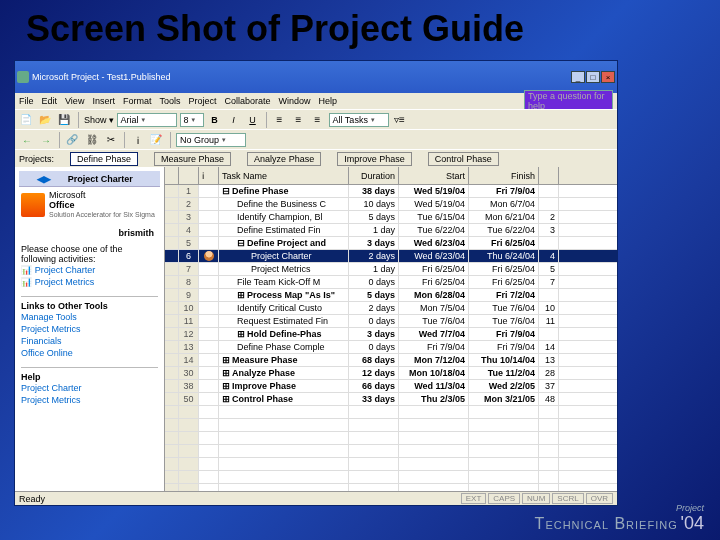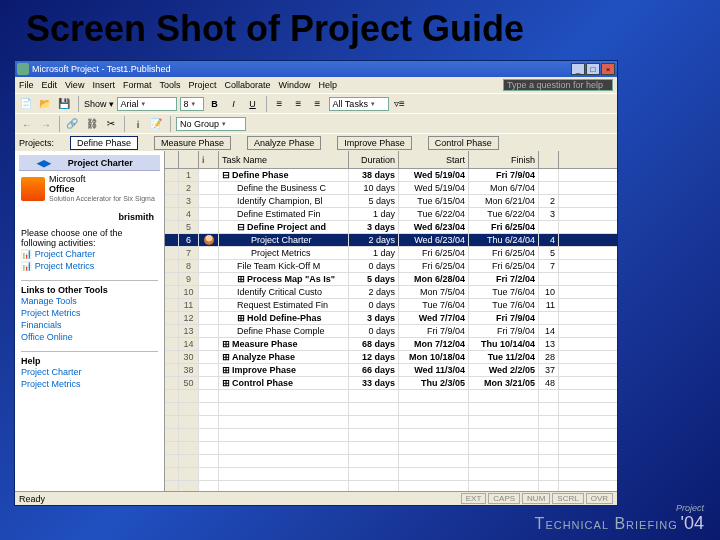--- a/index.html
+++ b/index.html
@@ -1,26 +1,26 @@
 <!DOCTYPE html>
 <html><head>
 <meta charset="utf-8">
 <style>
 *{margin:0;padding:0;box-sizing:border-box;font-family:Tahoma,Arial,sans-serif;font-size:9px;}
 body{width:720px;height:540px;background:linear-gradient(135deg,#0a1a6e 0%,#1a3a9e 30%,#2050c0 50%,#1a3a9e 70%,#0a1a6e 100%);overflow:hidden;}
 .slide-title{color:#000;font-size:36px;font-weight:bold;padding:8px 0 4px 26px;font-family:Arial;background:transparent;}
 .app-window{position:absolute;left:14px;top:60px;width:604px;height:446px;background:#ece9d8;border:1px solid #0a246a;display:flex;flex-direction:column;}
-.titlebar{background:linear-gradient(#3a6ed5,#2b5ac8);color:#fff;height:16px;display:flex;align-items:center;padding:0 2px;font-size:10px;}
+.titlebar{background:linear-gradient(#3a6ed5,#2b5ac8);color:#fff;height:32px;display:flex;align-items:center;padding:0 2px;font-size:10px;}
 .titlebar .icon{width:12px;height:12px;background:#6a8;margin-right:3px;border-radius:2px;}
 .winbtns{display:flex;gap:1px;margin-left:auto;}
 .winbtn{width:14px;height:12px;background:#c0d0f0;border:1px solid #344;display:flex;align-items:center;justify-content:center;font-size:8px;color:#000;}
 .winbtn.close{background:#e06050;}
 .menubar{background:#ece9d8;height:16px;display:flex;align-items:center;padding:0 4px;gap:8px;color:#000;}
 .menubar span{cursor:default;}
-.helpbox{margin-left:auto;border:1px solid #7a9;background:#404040;padding:0 3px;color:#aaa;width:110px;}
+.helpbox{margin-left:auto;border:1px solid #7a9;background:#6d28d9;padding:0 3px;color:#aaa;width:89px;}
 .toolbar{background:#ece9d8;height:20px;display:flex;align-items:center;padding:0 4px;gap:3px;border-top:1px solid #fff;}
 .tbtn{width:16px;height:16px;border:1px solid transparent;display:flex;align-items:center;justify-content:center;font-size:10px;cursor:pointer;}
 .tsep{width:1px;height:16px;background:#aaa;margin:0 2px;}
 .dropdown{border:1px solid #7a9;background:#fff;padding:0 3px;height:14px;display:flex;align-items:center;gap:3px;}
 .dropdown::after{content:"▾";font-size:7px;color:#555;}
 .phasebar{background:#ece9d8;height:18px;display:flex;align-items:center;padding:0 4px;gap:16px;border-top:1px solid #fff;}
 .phasebtn{padding:1px 6px;border:1px solid #8a8a8a;background:#ece9d8;font-size:9px;}
 .phasebtn.active{background:#fff;border-color:#0a246a;}
 .content{flex:1;display:flex;overflow:hidden;}
 .sidepanel{width:150px;background:#ffffff;border-right:1px solid #999;display:flex;flex-direction:column;padding:4px;overflow:hidden;}

